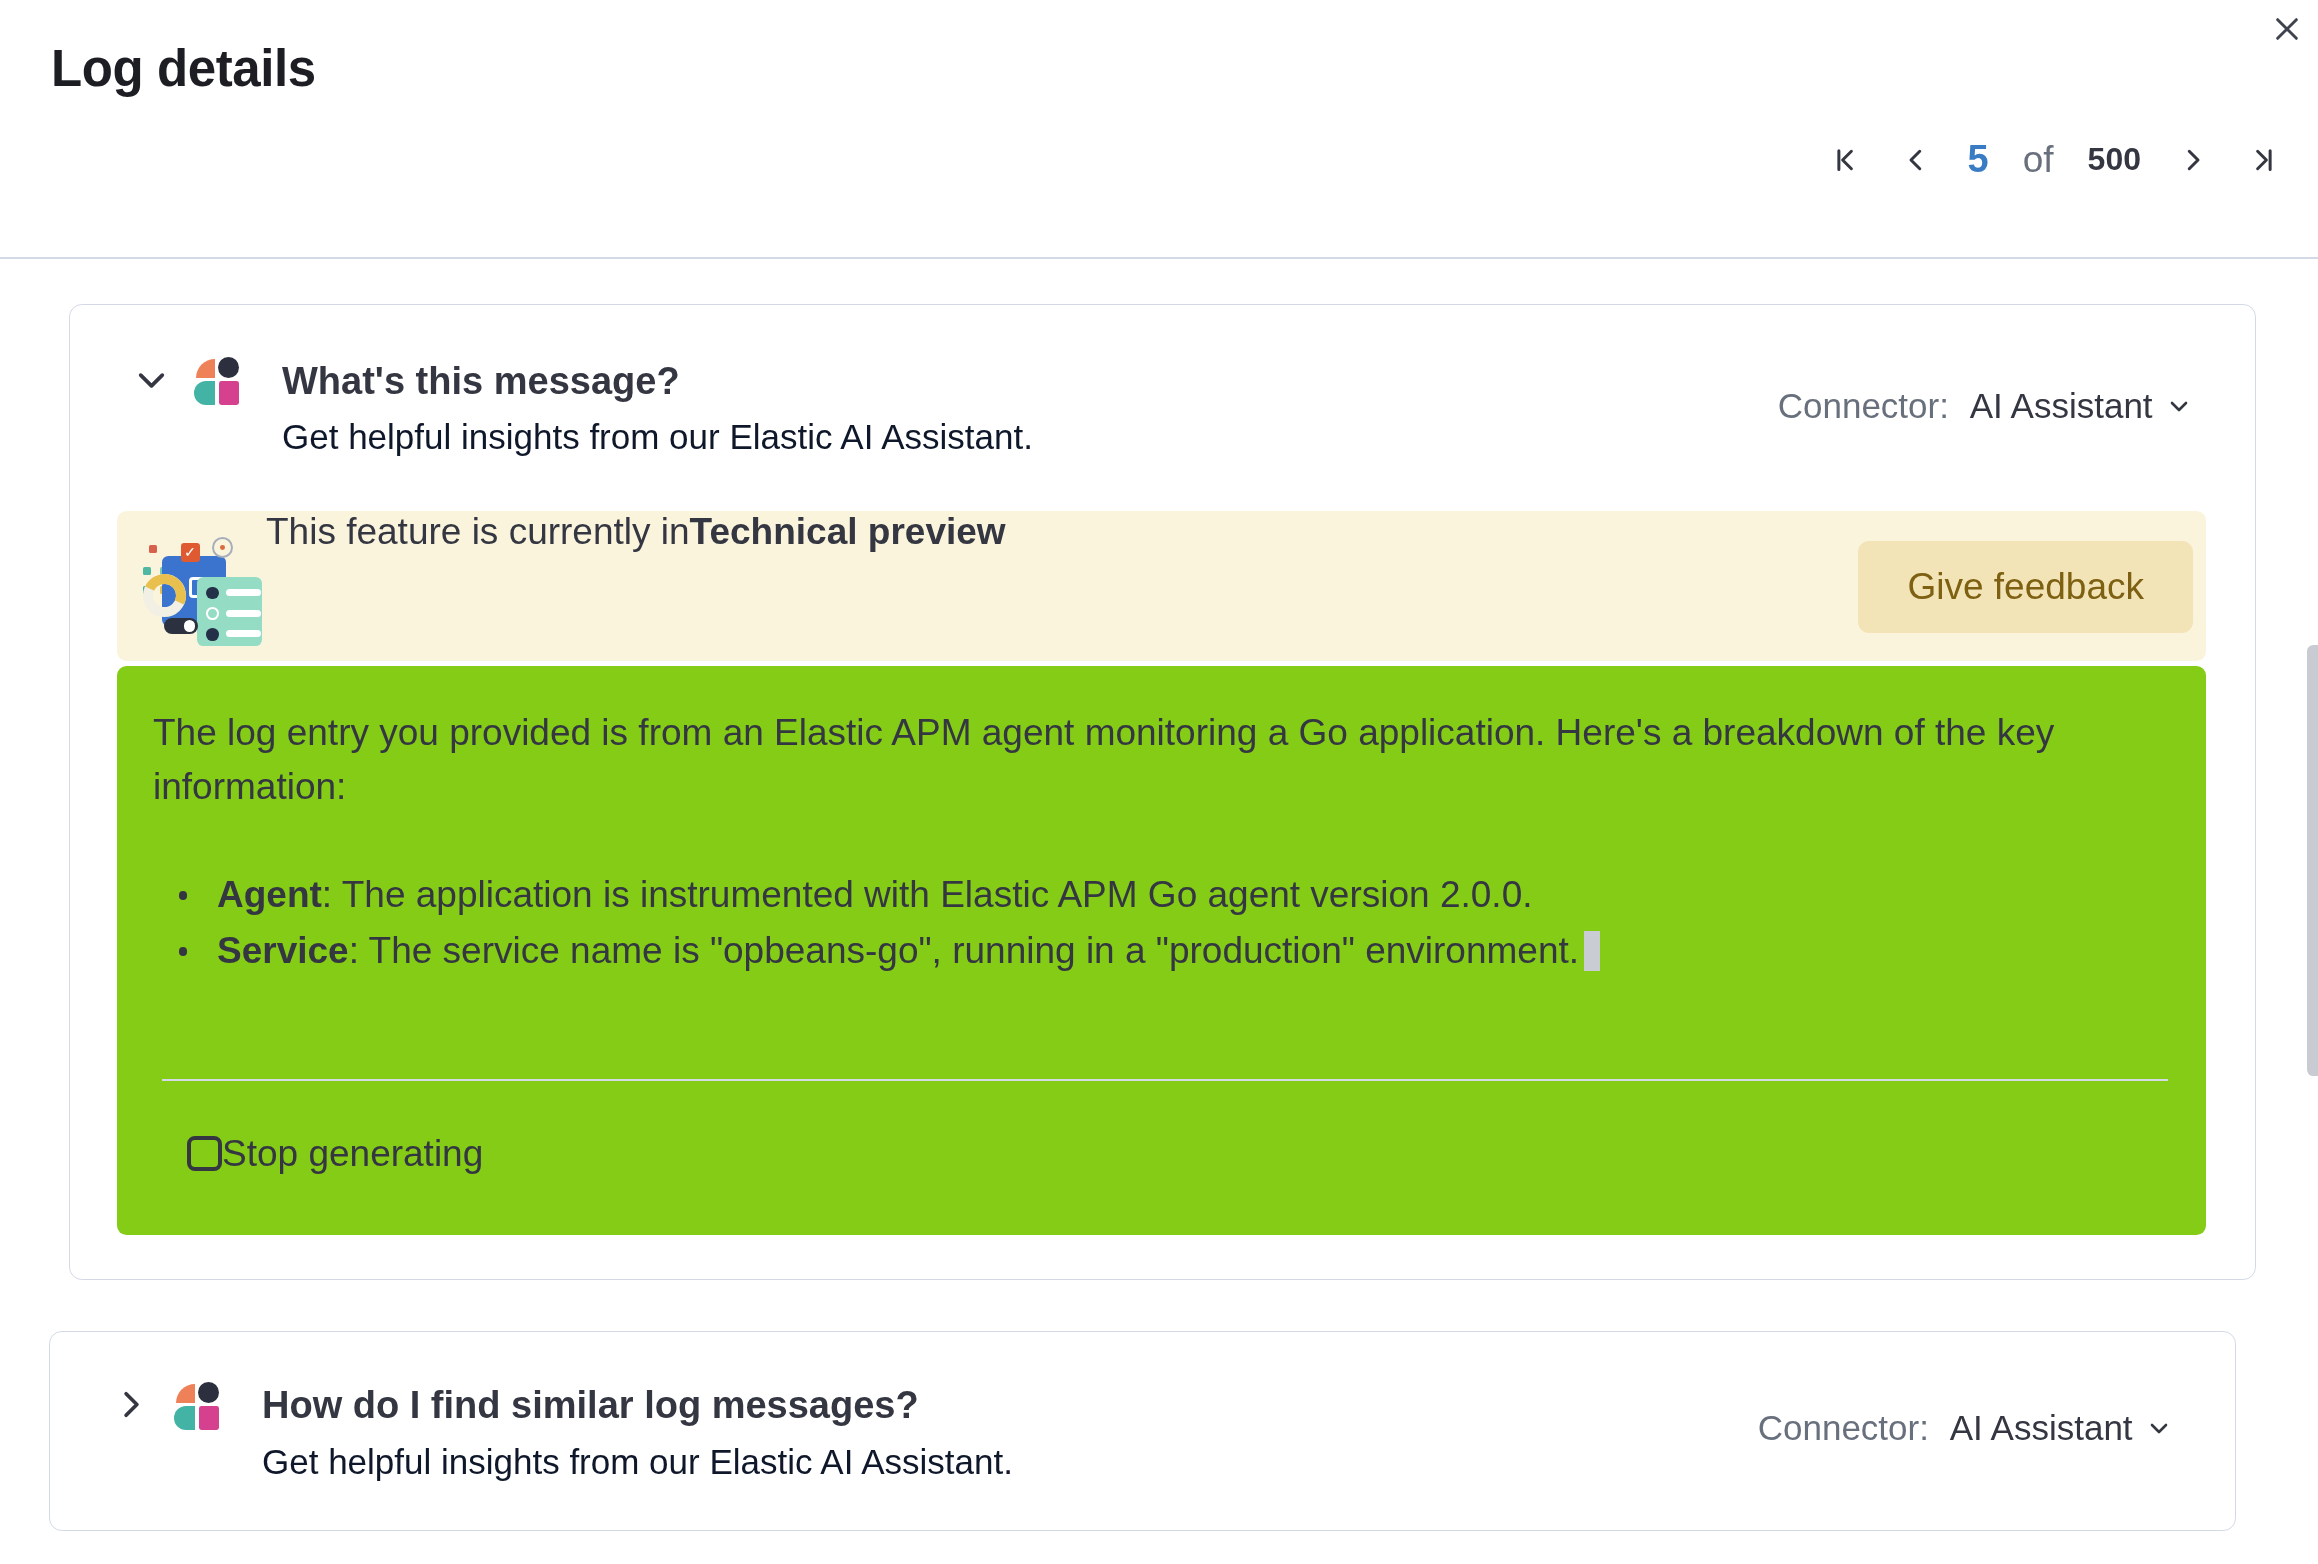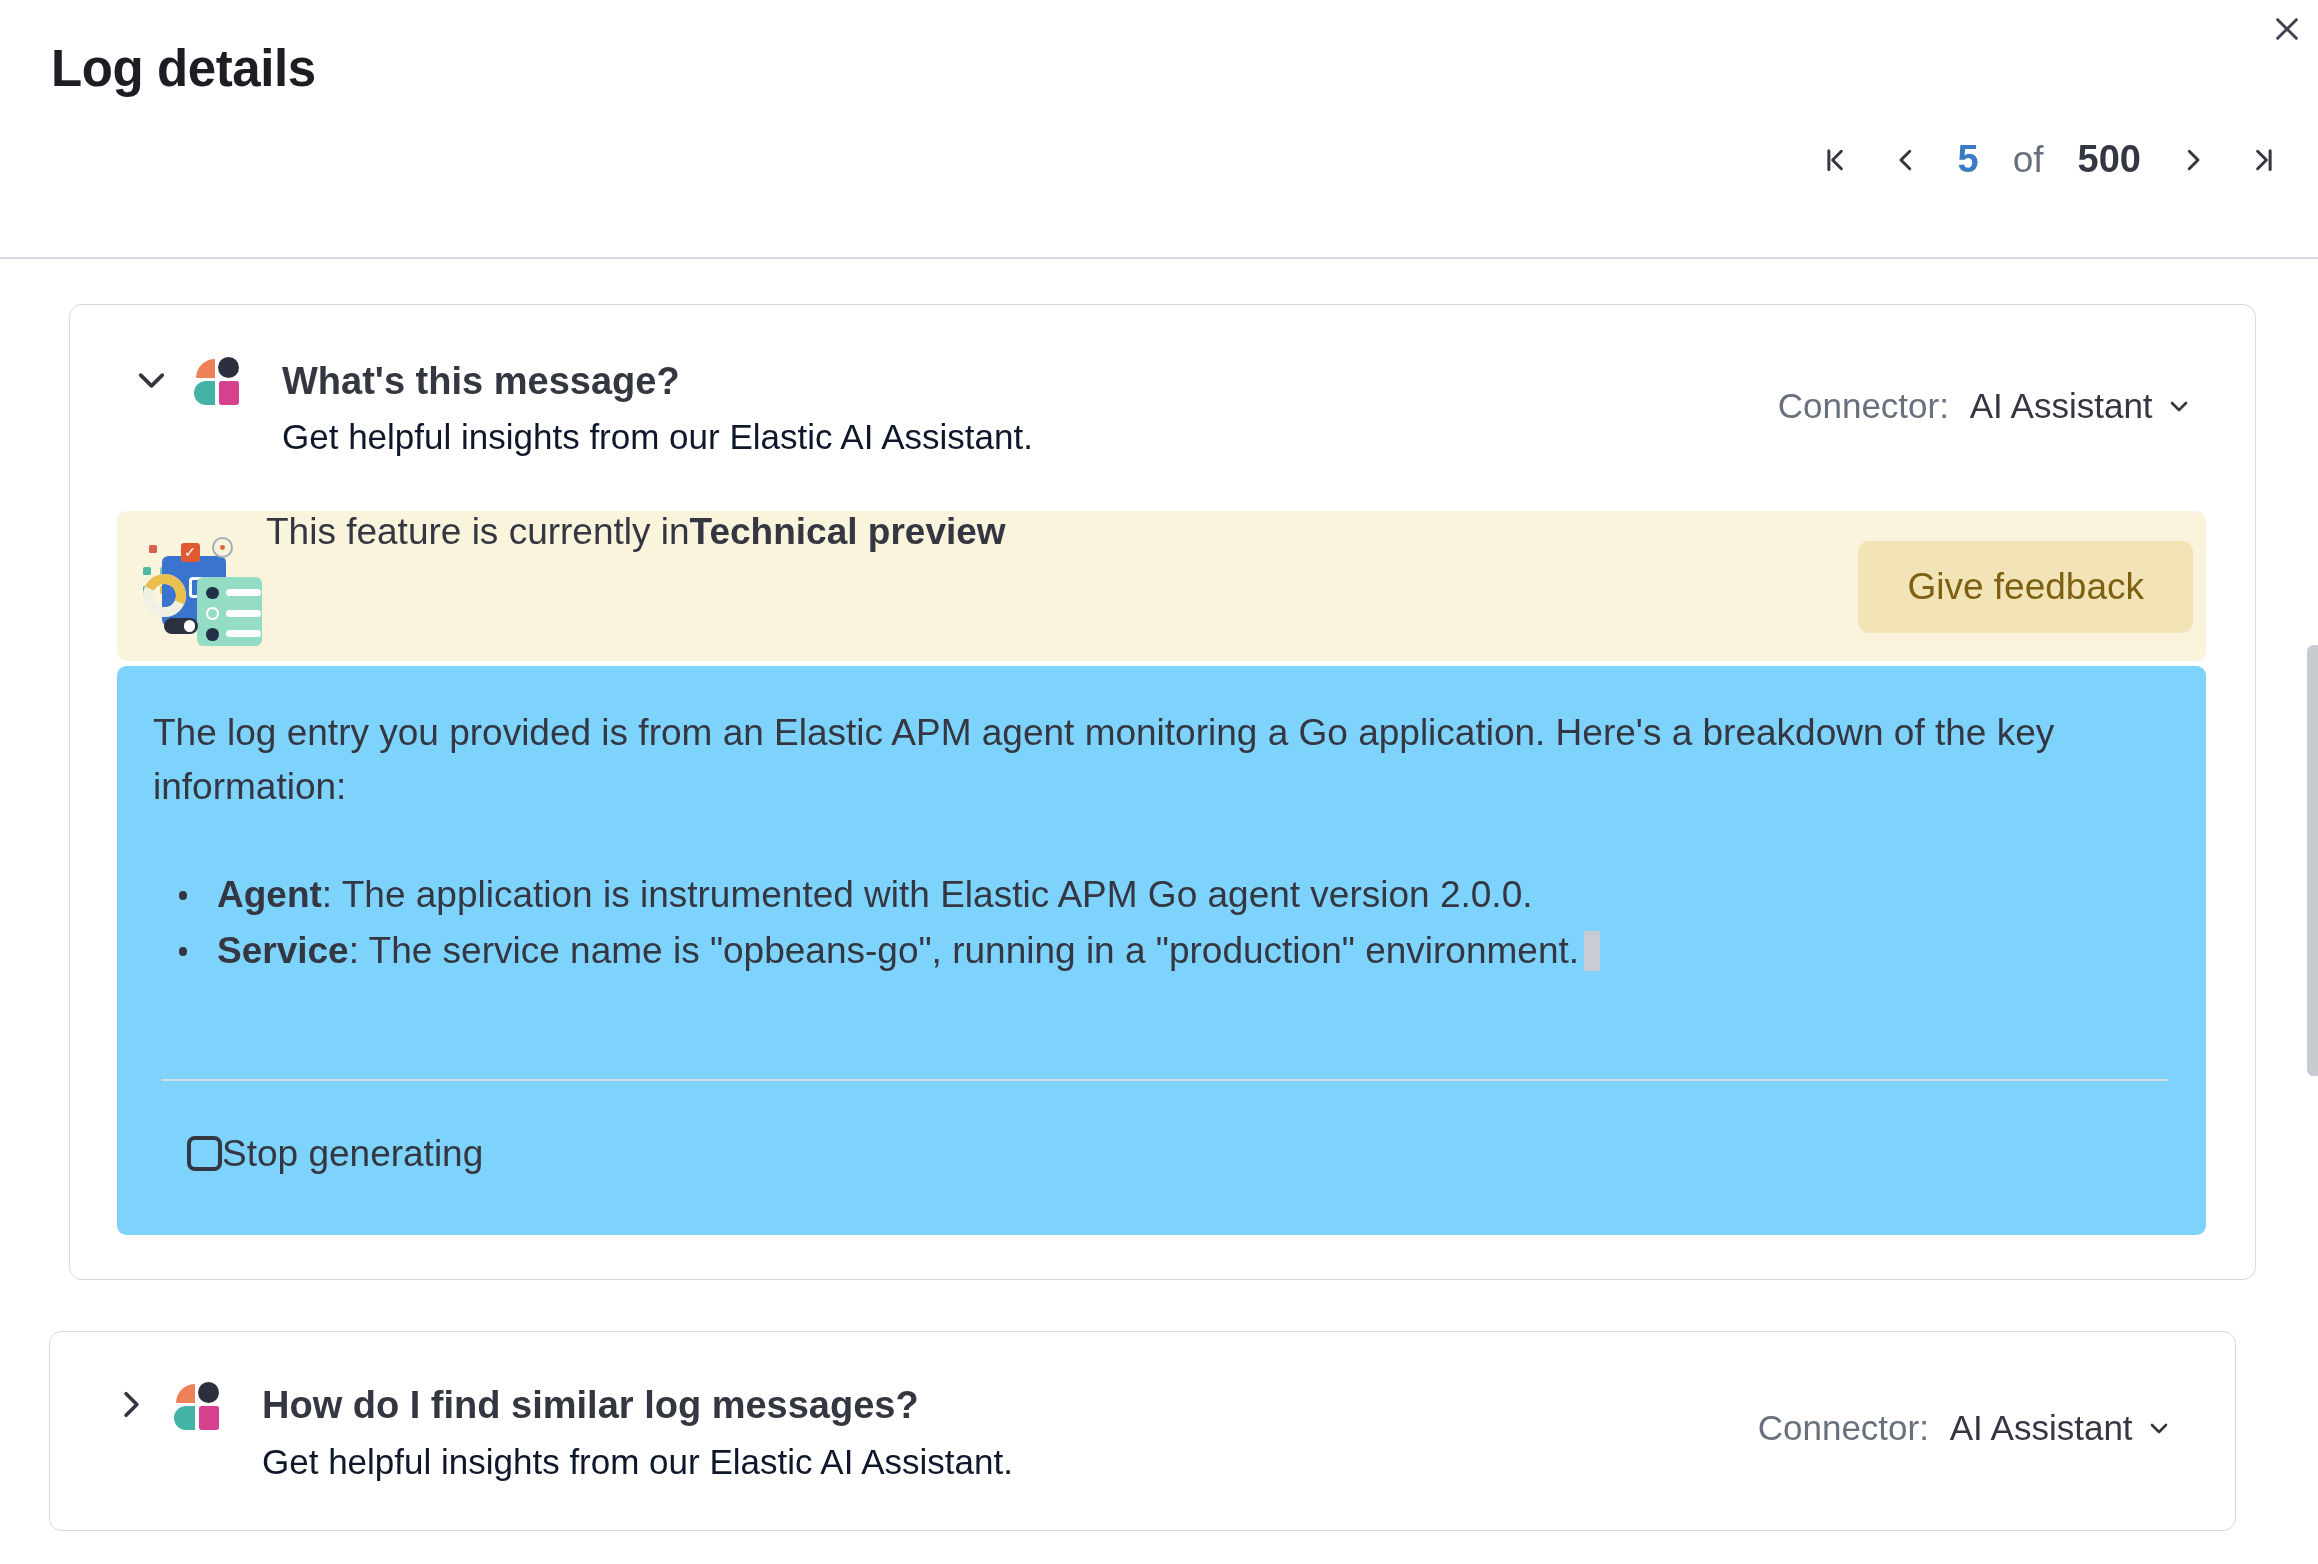--- a/index.html
+++ b/index.html
@@ -11,21 +11,21 @@
   .page-title { position:absolute; left:51px; top:38px; font-size:51px; line-height:61px;
                 font-weight:700; color:#1d1e24; letter-spacing:-0.4px; }
   .close-btn { position:absolute; left:2264px; top:6.4px; width:45px; height:45px;
                display:flex; align-items:center; justify-content:center; cursor:pointer; background:none; border:none; }
   .pagination { position:absolute; top:134px; right:40px; height:51px; display:flex;
                 align-items:center; gap:34px; }
   .pg-btn { width:35px; height:35px; border:none; background:none; display:flex;
             align-items:center; justify-content:center; cursor:pointer; }
   .pg-num { font-size:38px; font-weight:700; color:#3a7cc4; }
   .pg-of  { font-size:37px; font-weight:400; color:#69707d; }
-  .pg-total { font-size:38px; font-weight:700; color:#343741; }
+  .pg-total { font-size:32px; font-weight:700; color:#343741; }
   .top-divider { position:absolute; left:0; top:257px; width:2319px; height:1.6px; background:#d3dae6; }
 
   
   .card { position:absolute; left:49px; width:2187px; background:#fff;
           border:1.6px solid #d3dae6; border-radius:12.8px; }
   .card-1 { top:304px; height:976px;margin-left:20px; }
   .card-2 { top:1331px; height:200px; }
   .acc-chevron { position:absolute; left:62px; width:38px; height:38px; background:none;
                  border:none; cursor:pointer; display:flex; align-items:center; justify-content:center; }
   .card-1 .acc-chevron { top:56px; }
@@ -85,21 +85,21 @@
   .il-row-dot.hollow { background:transparent; border:2.4px solid #ffffff; }
   .il-row-bar { width:35px; height:7.2px; border-radius:4px; background:#ffffff; left:29px; }
   .il-coral { left:97px; top:51px; width:27px; height:53px; background:#e8846a;
               border-radius:3.2px 3.2px 24px 4.8px; z-index:-1; }
   .il-toggle { left:21px; top:78px; width:34px; height:16px; background:#2c3140; border-radius:8.8px; }
   .il-toggle::after { content:""; position:absolute; right:2.4px; top:2.4px; width:11.2px; height:11.2px;
                       background:#fff; border-radius:50%; }
 
   
   .answer { position:absolute; left:47px; top:361px; width:2089px; height:569px;
-            background:#7dd3fc; border-radius:9.6px; font-size:37px; line-height:54px; }
+            background:#84cc16; border-radius:9.6px; font-size:37px; line-height:54px; }
   .answer-intro { position:absolute; left:36px; top:40px; width:1948px; }
   .answer-list { position:absolute; left:36px; top:201px; list-style:none; }
   .answer-list li { position:relative; padding-left:64px; line-height:56px; }
   .answer-list li::before { content:""; position:absolute; left:25.5px; top:24px; width:8.8px;
                             height:8.8px; border-radius:50%; background:#343741; }
   .answer-list b { font-weight:700; }
   .cursor-block { display:inline-block; width:16px; height:40px; background:#c9cdd3;
                   vertical-align:-8px; margin-left:4.8px; }
   .answer-hr { position:absolute; left:45px; top:413px; width:2006px; height:1.6px;
                background:#d3dae6; border:none; }

